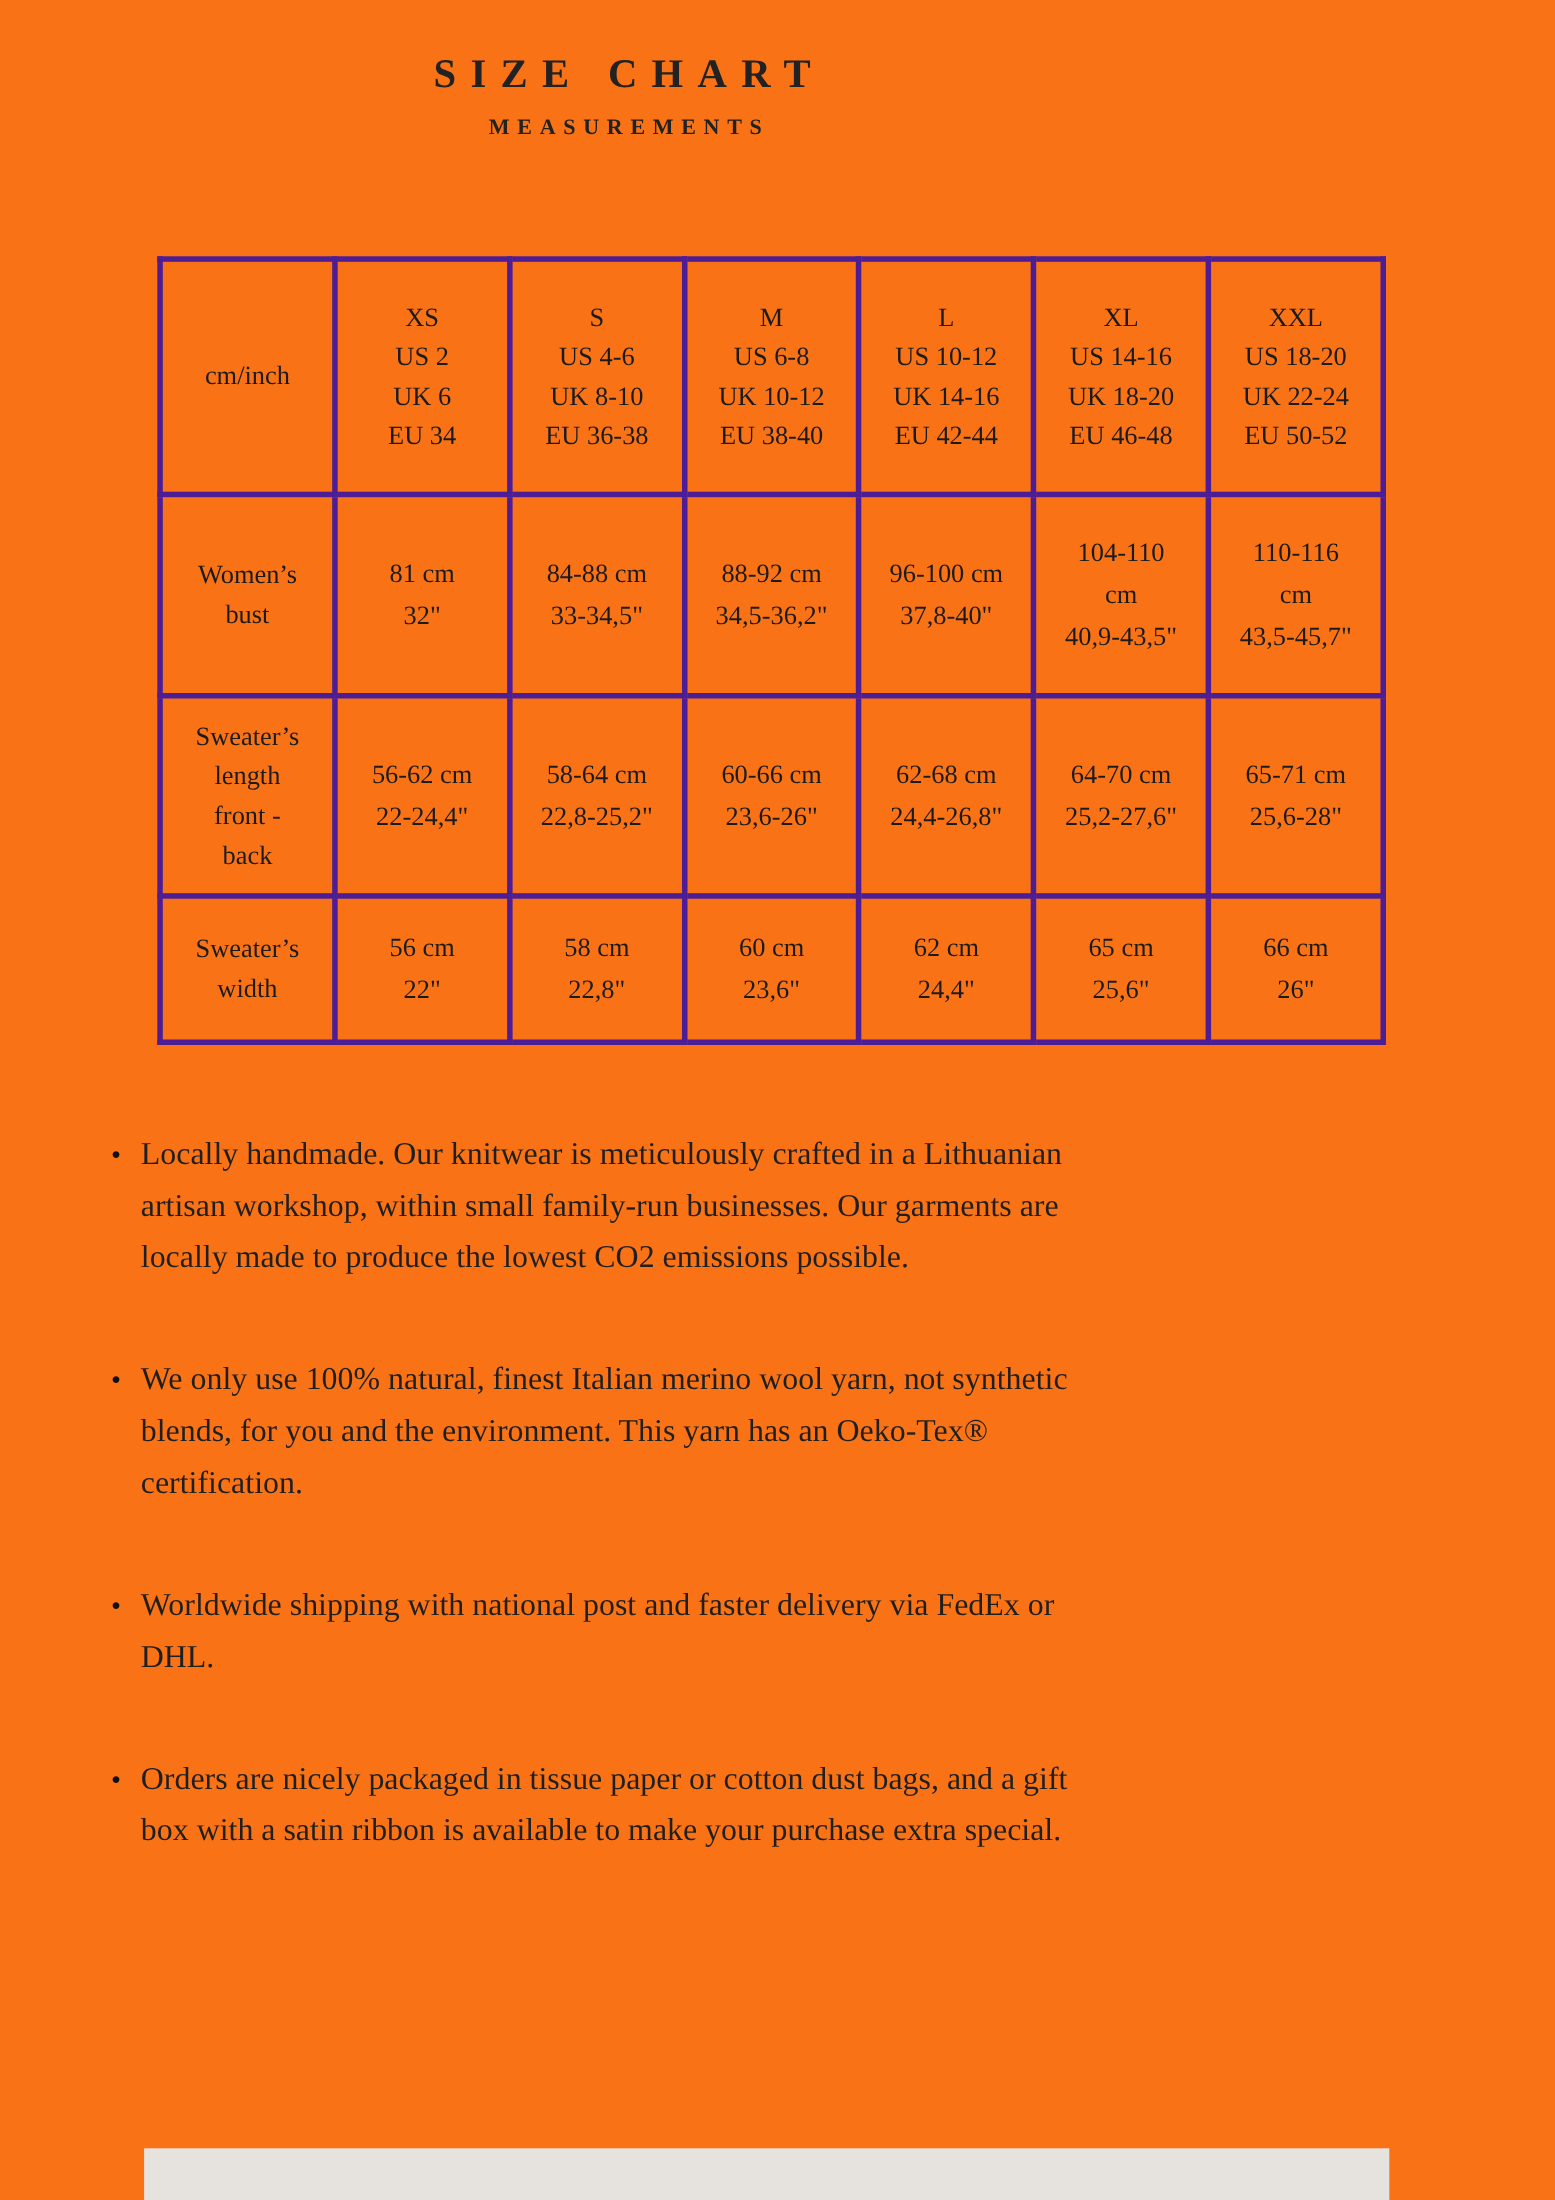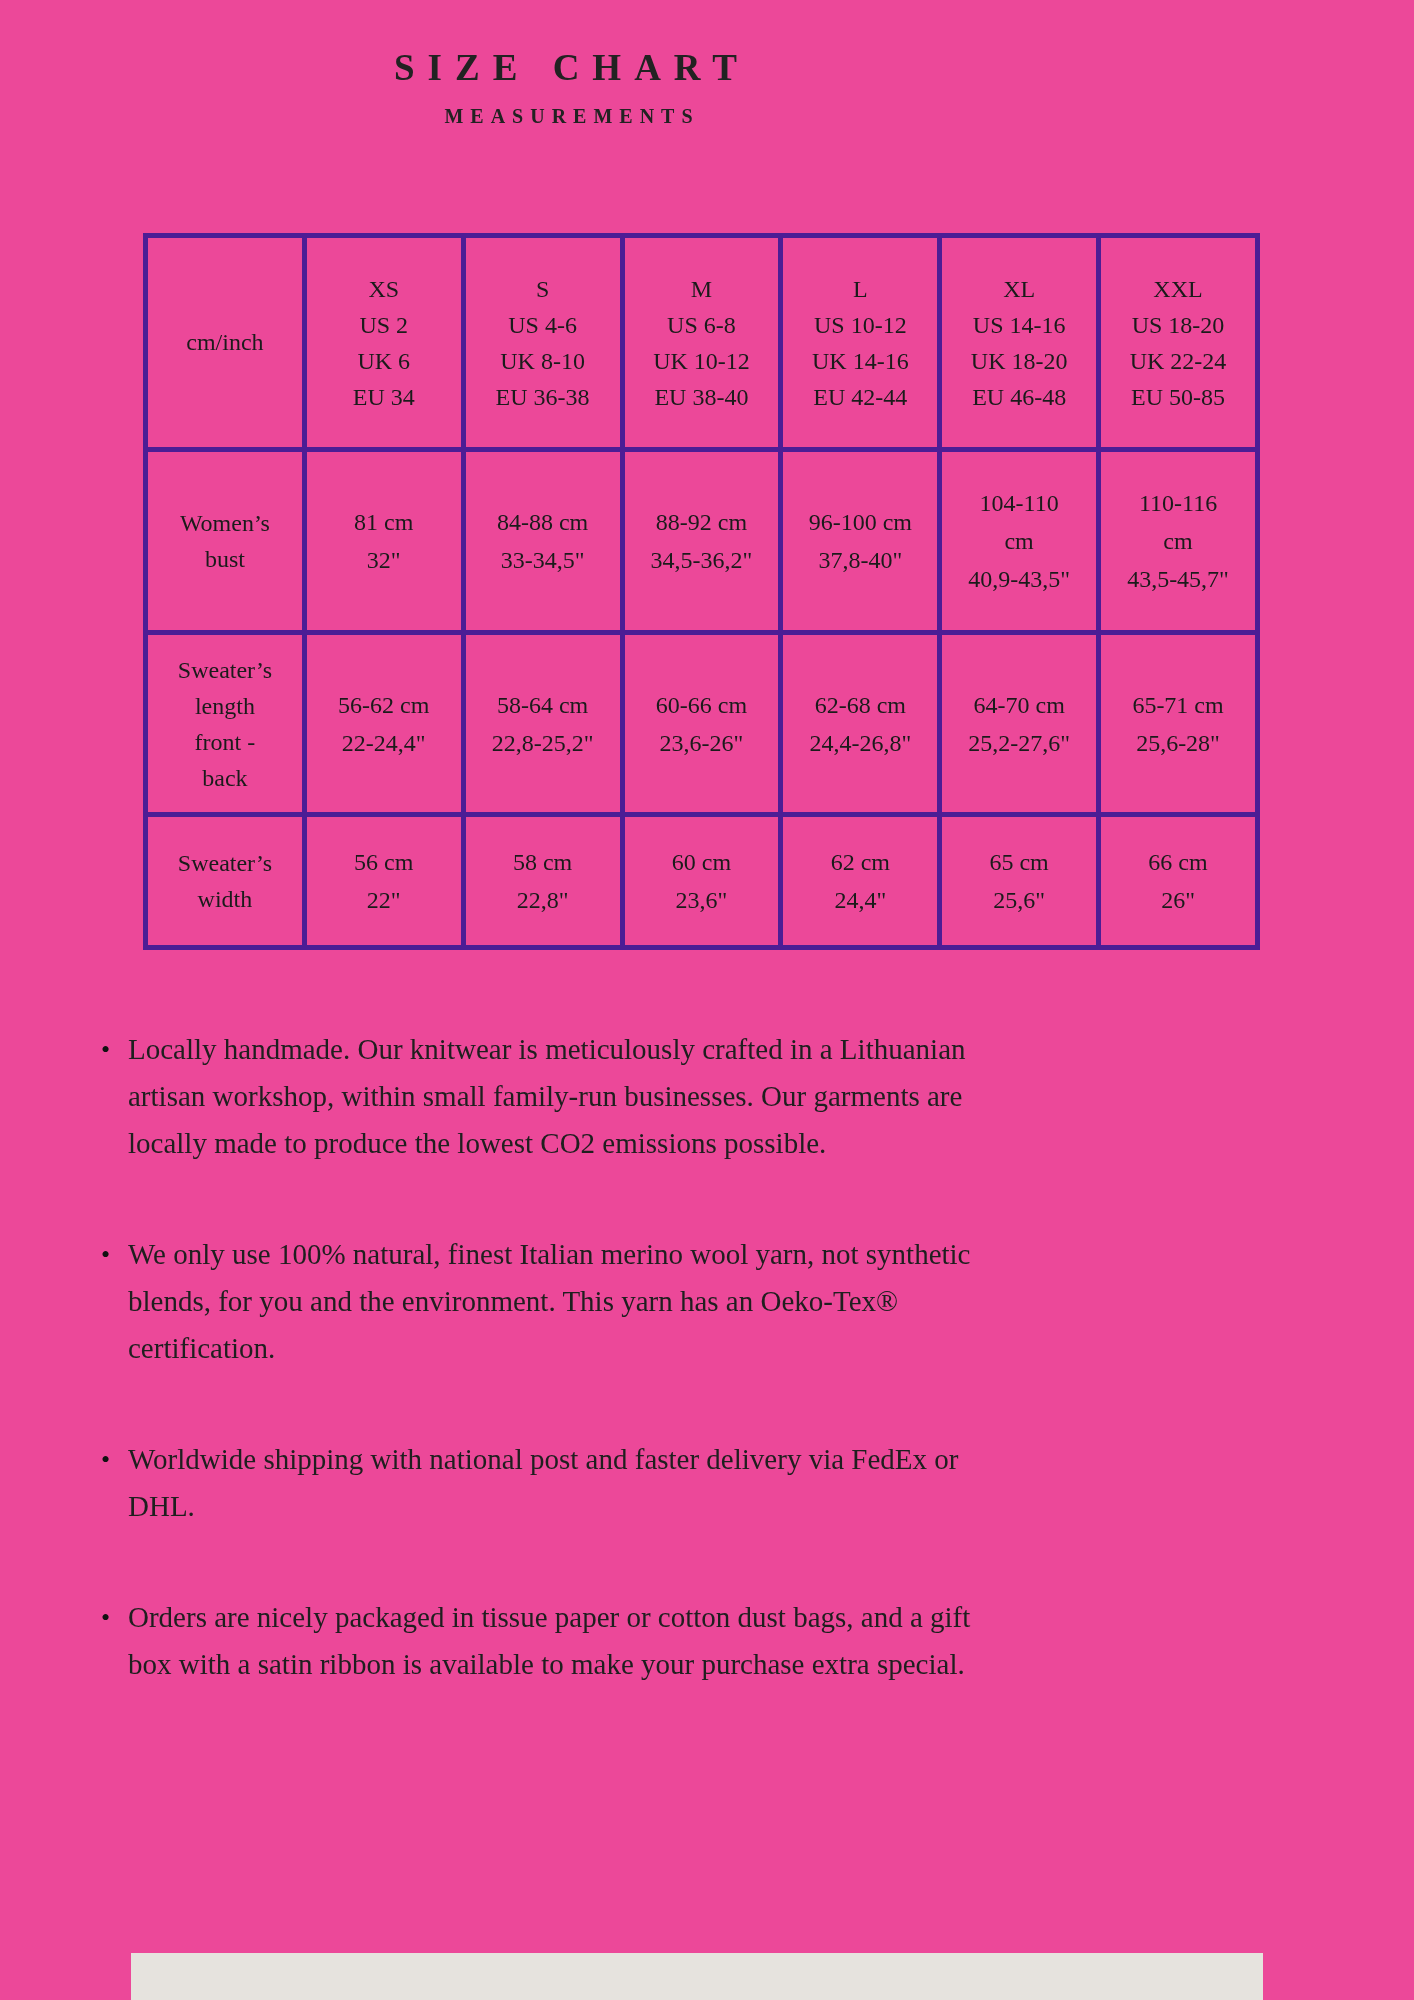--- a/index.html
+++ b/index.html
@@ -1,17 +1,17 @@
 <!DOCTYPE html>
 <html><head>
 <meta charset="utf-8">
 <style>
   html,body { margin:0; padding:0; background:#ffffff; }
   .page {
-    position:relative; width:1414px; height:2000px; background:#ec4899;
+    position:relative; width:1414px; height:2000px; background:#f97316;
     font-family:"Liberation Serif", serif; color:#1b1b1b; overflow:hidden;
   }
 
   
   .doc-header { position:absolute; left:0; top:46px; width:1144px; text-align:center; }
   .doc-title { margin:0; font-size:37px; font-weight:700; letter-spacing:13px; color:#222; }
   .doc-subtitle { margin:16px 0 15px 0; font-size:20px; font-weight:700; letter-spacing:7px; color:#222; }
 
   
   .size-table {
@@ -90,21 +90,21 @@
         <th class="size-col">
           <div>XL</div>
           <div>US 14-16</div>
           <div>UK 18-20</div>
           <div>EU 46-48</div>
         </th>
         <th class="size-col">
           <div>XXL</div>
           <div>US 18-20</div>
           <div>UK 22-24</div>
-          <div>EU 50-85</div>
+          <div>EU 50-52</div>
         </th>
       </tr>
 
       <tr class="row-bust">
         <td class="row-label">Women’s bust</td>
         <td class="meas-cell">
           <div>81 cm</div>
           <div>32"</div>
         </td>
         <td class="meas-cell">

